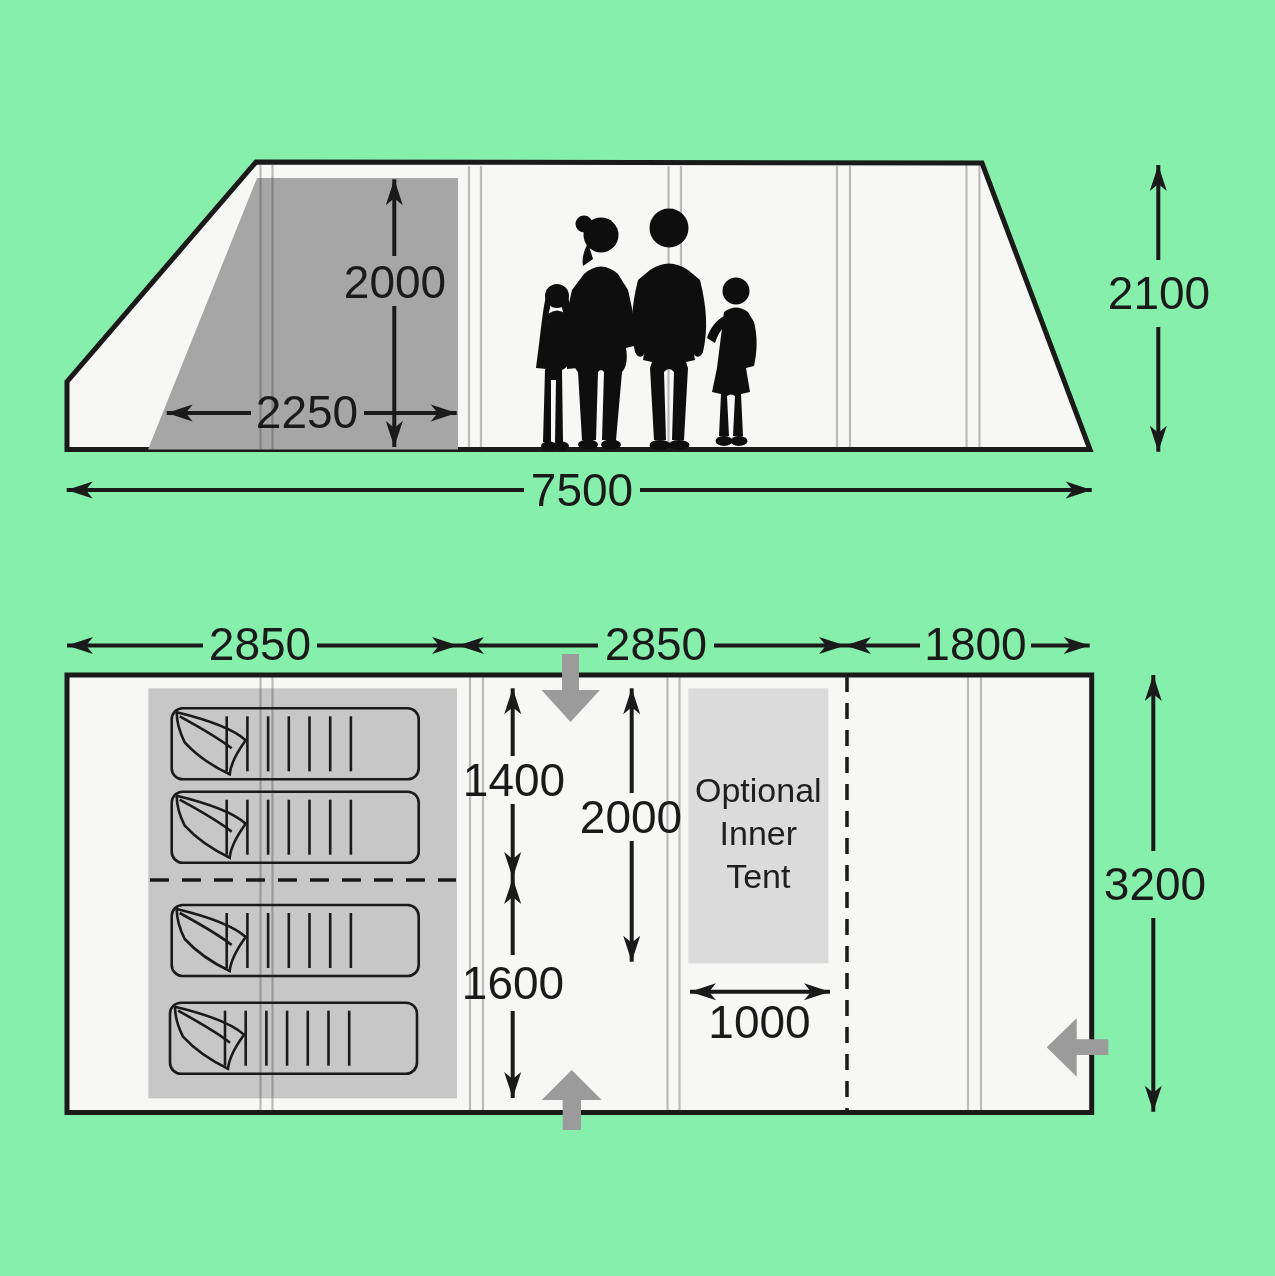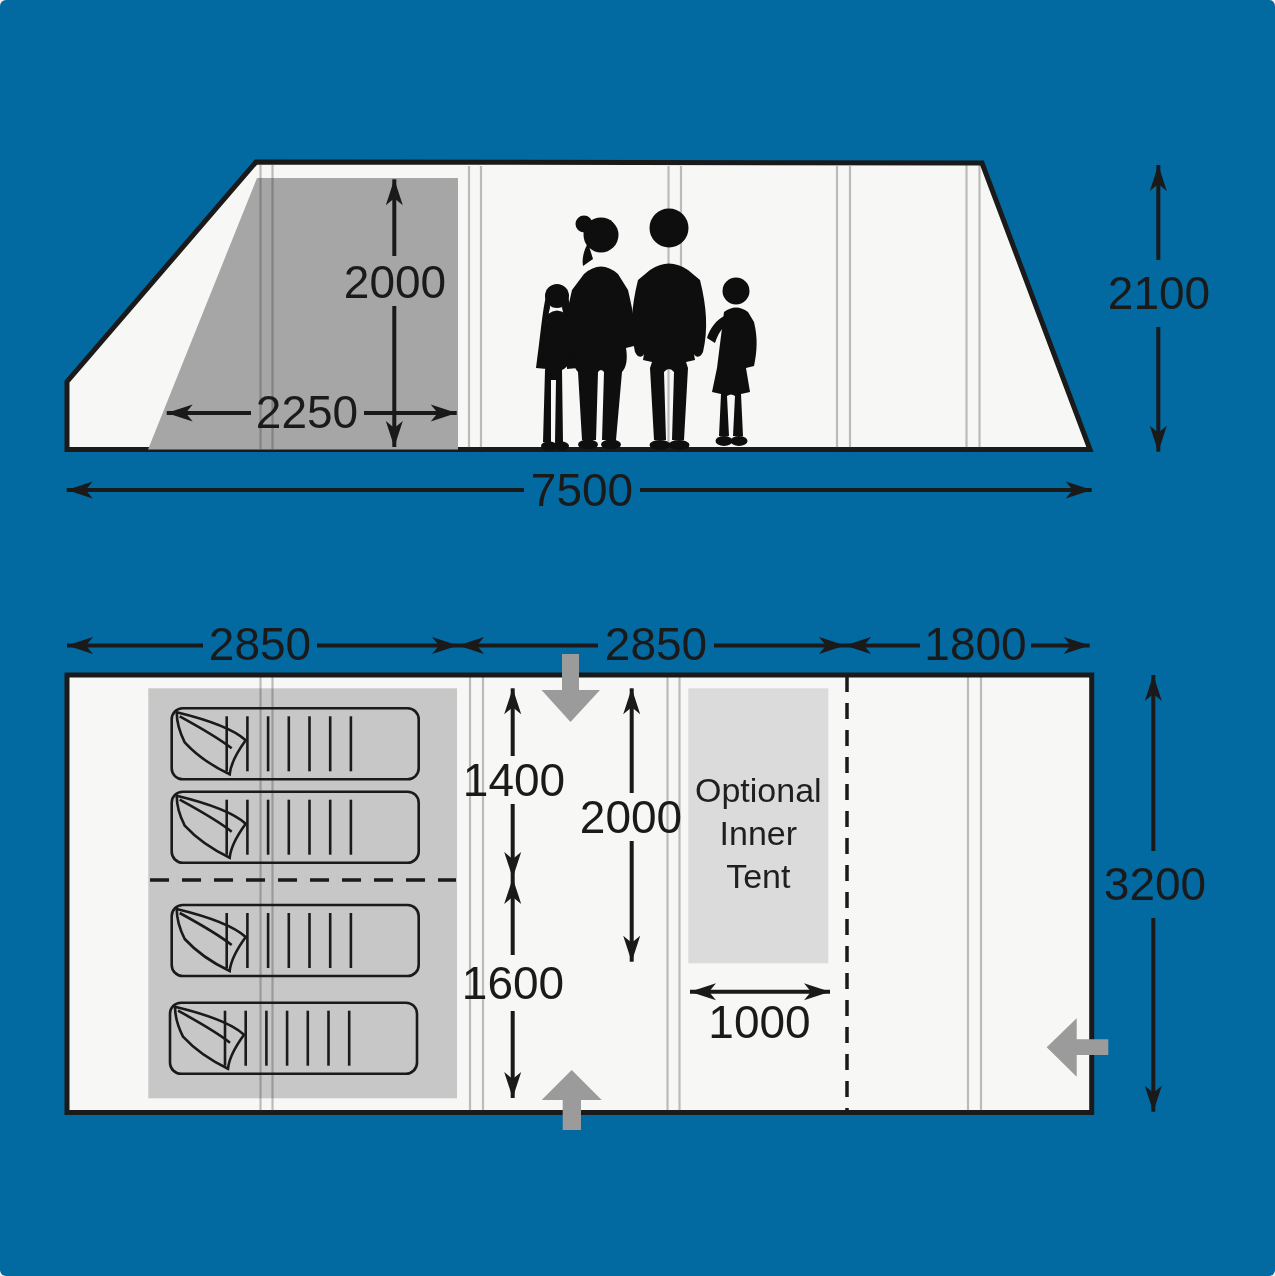--- a/index.html
+++ b/index.html
@@ -1,16 +1,16 @@
 <!DOCTYPE html>
 <html><head>
 <meta charset="utf-8">
 <style>
   html,body{margin:0;padding:0;background:#f1f1f1;}
-  .canvas{position:relative;width:1275px;height:1276px;background:#0369a1;overflow:hidden;border-radius:6px;}
+  .canvas{position:relative;width:1275px;height:1276px;background:#86efac;overflow:hidden;}
   svg{position:absolute;left:0;top:0;}
   text.dim{font-family:"Liberation Sans",sans-serif;font-size:46px;fill:#1a1a1a;text-anchor:middle;}
   text.innerlbl{font-family:"Liberation Sans",sans-serif;font-size:34px;fill:#1f1f1f;text-anchor:middle;}
   .outline{fill:#f7f7f6;stroke:#1a1a1a;stroke-width:5px;stroke-linejoin:miter;}
   .dimline{stroke:#1a1a1a;stroke-width:4px;}
   .pole{stroke:rgba(50,50,50,0.30);stroke-width:2.2px;}
   .matline{stroke:#1a1a1a;stroke-width:2.6px;fill:none;}
   .dash{stroke:#1a1a1a;fill:none;}
 </style>
 </head>

